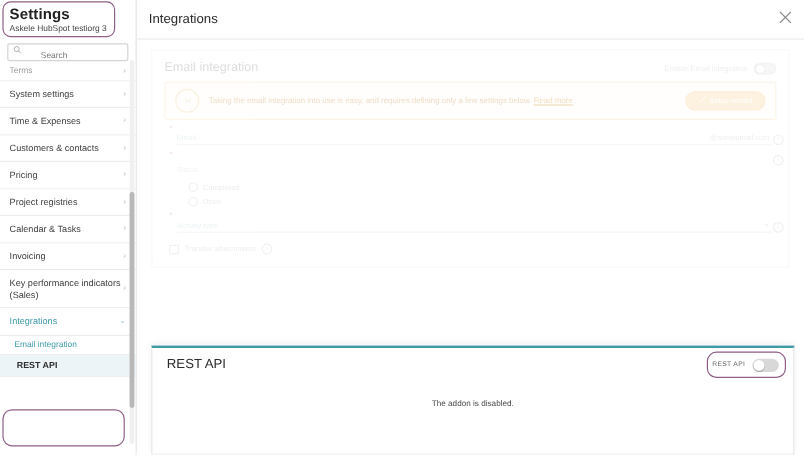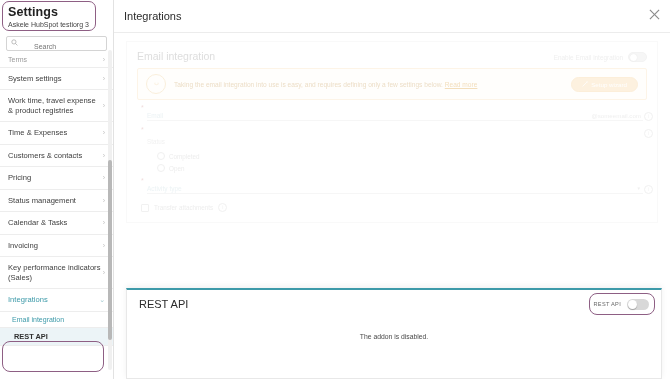--- a/index.html
+++ b/index.html
@@ -210,37 +210,33 @@
         <div class="nav-item partial">
           <span>Terms</span>
           <span class="chev">›</span>
         </div>
 
         <div class="nav-item">
           <span>System settings</span>
           <span class="chev">›</span>
         </div>
         <div class="nav-item">
-          <span>Work time, travel expense &amp; product registries</span>
-          <span class="chev">›</span>
-        </div>
-        <div class="nav-item">
           <span>Time &amp; Expenses</span>
           <span class="chev">›</span>
         </div>
         <div class="nav-item">
           <span>Customers &amp; contacts</span>
           <span class="chev">›</span>
         </div>
         <div class="nav-item">
           <span>Pricing</span>
           <span class="chev">›</span>
         </div>
         <div class="nav-item">
-          <span>Status management</span>
+          <span>Project registries</span>
           <span class="chev">›</span>
         </div>
         <div class="nav-item">
           <span>Calendar &amp; Tasks</span>
           <span class="chev">›</span>
         </div>
         <div class="nav-item">
           <span>Invoicing</span>
           <span class="chev">›</span>
         </div>

